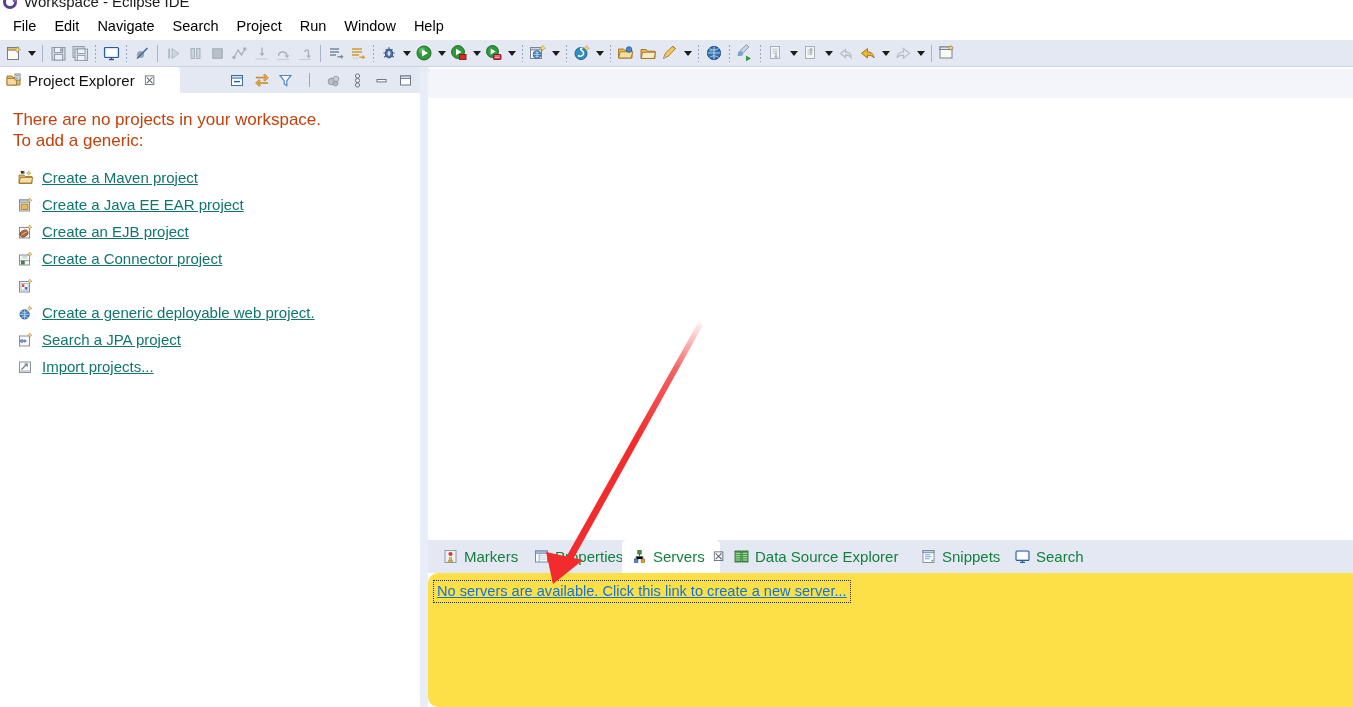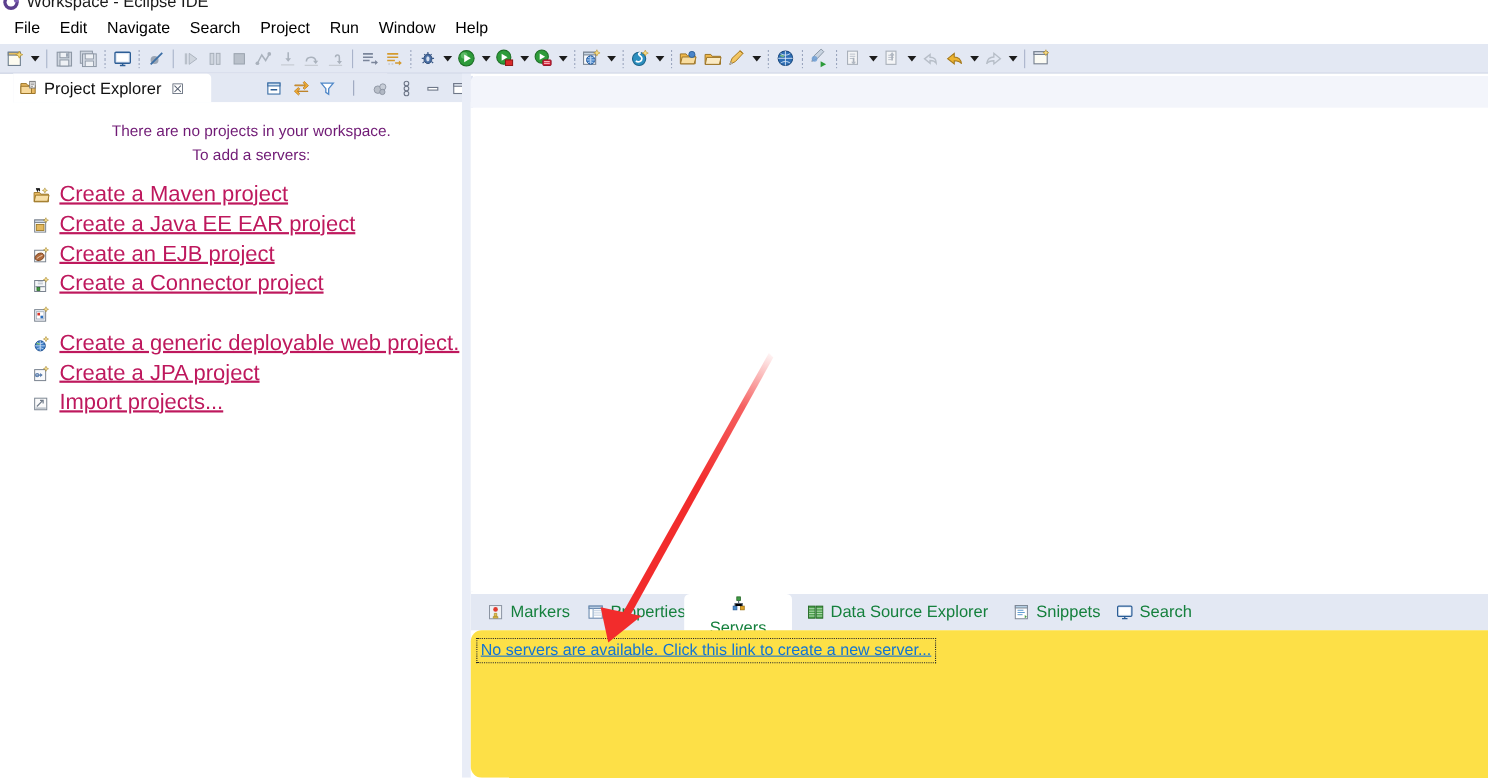--- a/index.html
+++ b/index.html
@@ -81,23 +81,22 @@
     content: ""; width: 1px; height: 17px; background: #a9b3ca;
   }
   .tb-sep.dots::after {
     content: ""; width: 1px; height: 17px;
     background: repeating-linear-gradient(to bottom, #9aa5bd 0 2px, transparent 2px 4px);
   }
   .tb-btn svg { display: block; }
 
   
   .left-pane {
-    position: absolute; left: 12px; top: 67px; width: 340px; height: 640px;
-    background: #ffffff;
-    text-align: center;
+    position: absolute; left: 0; top: 67px; width: 340px; height: 640px;
+    background: #ffffff;
   }
   .view-tabbar {
     position: absolute; left: 0; top: 0; width: 420px; height: 26px;
     background: #e3e8f3;
   }
   .view-tab {
     position: absolute; left: 0; top: 0; height: 26px;
     display: flex; align-items: center; gap: 6px;
     padding: 0 8px 0 5px;
     background: #ffffff;
@@ -116,34 +115,34 @@
     display: flex; align-items: center; gap: 7px;
   }
   .view-tools .vtool { width: 17px; height: 17px; display:inline-flex; align-items:center; justify-content:center;}
   .view-body {
     position: absolute; left: 0; top: 26px; width: 420px; height: 614px;
     background: #ffffff;
     padding: 16px 0 0 13px;
     box-sizing: border-box;
   }
   .pe-text {
-    font-size: 14px; color: #701a75; line-height: 21px;
+    font-size: 17px; color: #c2410c; line-height: 21px;
     white-space: nowrap;
   }
   .pe-links { margin-top: 13px; }
   .pe-link-row {
     display: flex; align-items: center; gap: 8px;
     height: 27px; padding-left: 4px;
   }
   .pe-link-row .pe-icon {
     width: 17px; height: 17px; flex: none;
     display: inline-flex; align-items: center; justify-content: center;
   }
   .pe-link-row a {
-    font-size: 20px; color: #be185d;
+    font-size: 15px; color: #0f766e;
     text-decoration: underline; white-space: nowrap;
     cursor: pointer;
   }
 
   
   .sash-v {
     position: absolute; left: 420px; top: 67px; width: 8px; height: 640px;
     background: #e9edf7;
   }
 
@@ -177,21 +176,21 @@
   }
   .bt-tab {
     position: absolute; top: 0; height: 33px;
     display: flex; align-items: center; gap: 6px;
     padding: 0 9px;
     box-sizing: border-box;
     white-space: nowrap;
   }
   .bt-tab.active {
     background: #ffffff;
-    border-top-left-radius: 5px; border-top-right-radius: 5px; flex-direction: column;
+    border-top-left-radius: 5px; border-top-right-radius: 5px;
   }
   .bt-tab .bt-label { font-size: 15px; color: #15803d; }
   .bt-tab .bt-icon { width: 16px; height: 16px; flex: none; display:inline-flex; align-items:center; justify-content:center;}
   .bt-close { font-size: 13px; color: #4d566a; margin-left: 2px; line-height: 1; }
   .bottom-body {
     position: absolute; left: 0; top: 33px; width: 1010px; height: 134px;
     background: #fde047;
     border-radius: 10px;
   }
   .server-link-box {
@@ -541,21 +540,21 @@
           <svg width="15" height="15" viewBox="0 0 15 15">
             <rect x="2.5" y="3" width="10" height="9" fill="#ffffff" stroke="#6e7788" stroke-width="1"></rect>
             <rect x="2.5" y="3" width="10" height="2.4" fill="#e6ebf5" stroke="#6e7788" stroke-width="1"></rect>
           </svg>
         </span>
       </div>
     </div>
 
     <div class="view-body">
       <div class="pe-text">There are no projects in your workspace.</div>
-      <div class="pe-text">To add a servers:</div>
+      <div class="pe-text">To add a generic:</div>
       <div class="pe-links" id="pe-links">
           <div class="pe-link-row">
             <span class="pe-icon">
               <svg width="16" height="16" viewBox="0 0 16 16">
                 <path d="M1 5h5l1.1 1.5H14v7H1z" fill="#e8b962" stroke="#97711f" stroke-width="0.8"></path>
                 <path d="M2.4 7.4h12.2L13.4 13H1.2z" fill="#f7dfa7" stroke="#97711f" stroke-width="0.8"></path>
                 <path d="M3 1.2l1.1 2.4 1.2-2.4M5.9 1.2v2.6" stroke="#1c1c1c" stroke-width="1"></path>
                 <path d="M10.8 0.8l.7 1.6 1.6.7-1.6.7-.7 1.6-.7-1.6-1.6-.7 1.6-.7z" fill="#f2dc90" stroke="#9c7a1a" stroke-width="0.45"></path>
               </svg>
             </span>
@@ -620,21 +619,21 @@
           <div class="pe-link-row">
             <span class="pe-icon">
               <svg width="16" height="16" viewBox="0 0 16 16">
                 <rect x="1.5" y="4" width="10" height="10" fill="#f8f9fb" stroke="#7a838f" stroke-width="0.9"></rect>
                 <path d="M2.5 9h5.5" stroke="#5d7fae" stroke-width="1.3"></path>
                 <path d="M6.4 7l2.4 2-2.4 2z" fill="#5d7fae"></path>
                 <ellipse cx="3.8" cy="9" rx="1.5" ry="1.5" fill="none" stroke="#5d7fae" stroke-width="1"></ellipse>
                 <path d="M11.8 0.9l.72 1.6 1.6.72-1.6.72-.72 1.6-.72-1.6-1.6-.72 1.6-.72z" fill="#f6dd90" stroke="#9c7a1a" stroke-width="0.45"></path>
               </svg>
             </span>
-            <a>Create a JPA project</a>
+            <a>Search a JPA project</a>
           </div>
           <div class="pe-link-row">
             <span class="pe-icon">
               <svg width="16" height="16" viewBox="0 0 16 16">
                 <rect x="1.5" y="3" width="11" height="10.5" fill="#fbfbfb" stroke="#7c8692" stroke-width="0.9"></rect>
                 <path d="M3.5 10.5L9 5" stroke="#6f7a88" stroke-width="1.1"></path>
                 <path d="M6.4 5h2.8v2.8" stroke="#6f7a88" stroke-width="1.1" fill="none"></path>
                 <path d="M2.3 12h9.4" stroke="#9aa4b0" stroke-width="0.9"></path>
               </svg>
             </span>

